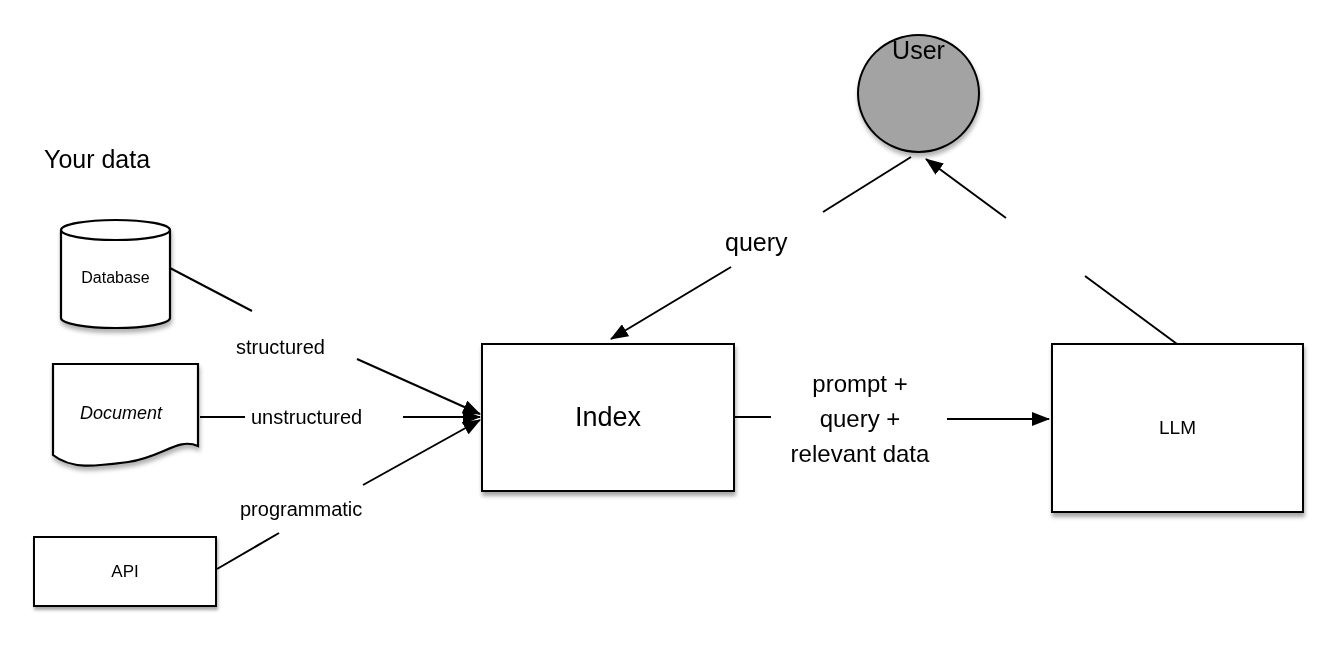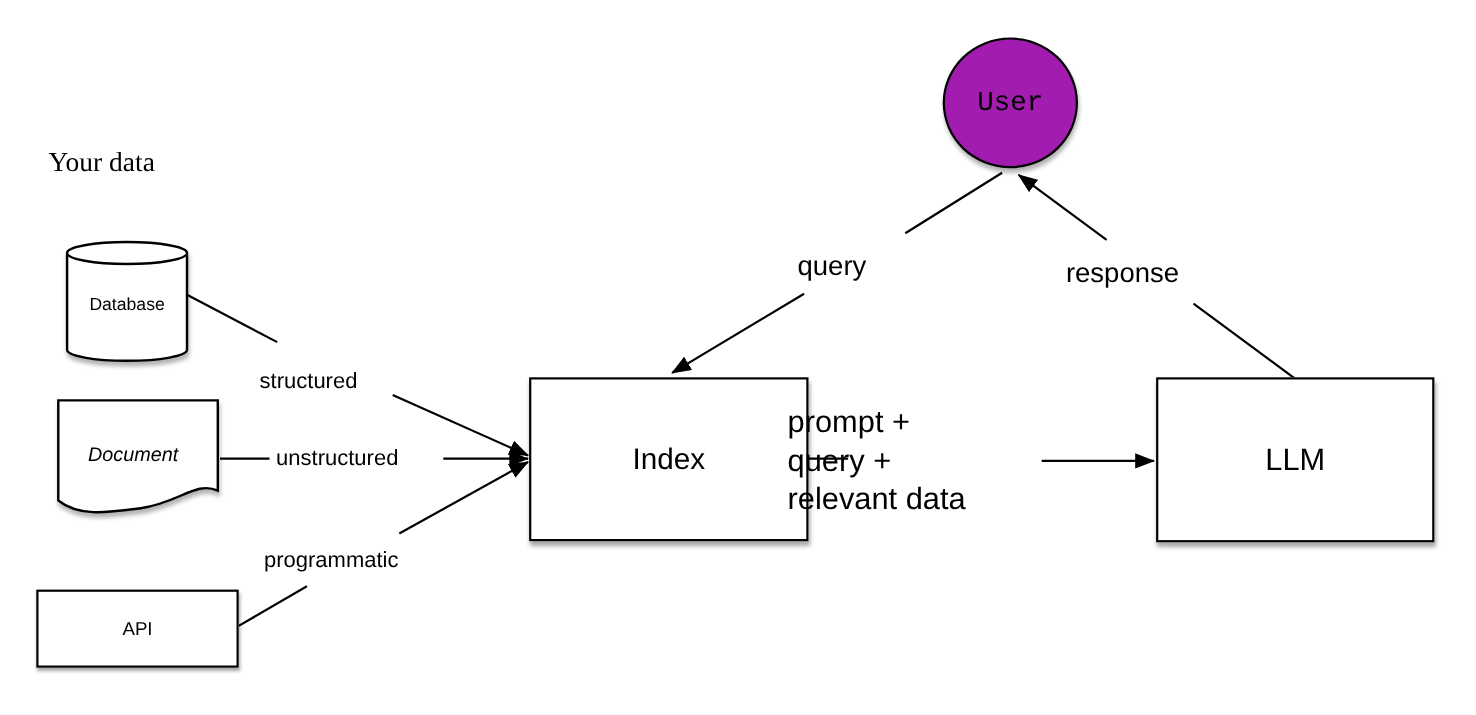--- a/index.html
+++ b/index.html
@@ -30,64 +30,62 @@
     display: flex;
     align-items: center;
     justify-content: center;
     box-shadow: 1px 4px 4px rgba(0,0,0,0.35);
   }
   .node-circle {
     position: absolute;
     box-sizing: border-box;
     border: 2px solid #000;
     border-radius: 50%;
-    background: #a21caf;
+    background: #a3a3a3;
     display: flex;
-    align-items: center;
+    align-items: flex-start;
     justify-content: center;
     box-shadow: 1px 4px 4px rgba(0,0,0,0.3);
-    font-family: Liberation Mono, monospace;
   }
   .lbl {
     position: absolute;
     white-space: nowrap;
   }
   .shape-lbl {
     position: absolute;
     text-align: center;
     white-space: nowrap;
   }
   .edge-lbl-small { font-size: 20px; }
   .edge-lbl-big   { font-size: 25px; }
   #your-data-title {
     position: absolute;
     left: 44px;
-    top: 134px;
+    top: 145px;
     font-size: 25px;
-    font-family: Liberation Serif, serif;
   }
   #database-label  { left: 61px;  top: 269px; width: 109px; font-size: 16px; }
   #document-label  { left: 52px;  top: 403px; width: 138px; font-size: 18px; font-style: italic; }
   #structured-label    { left: 236px; top: 336px; width: 130px; }
   #unstructured-label  { left: 251px; top: 406px; width: 140px; }
   #programmatic-label  { left: 240px; top: 498px; width: 160px; }
   #query-label     { left: 725px; top: 228px; width: 100px; }
   #response-label  { left: 969px; top: 234px; width: 150px; }
   #user-circle  { left: 857px;  top: 34px;  width: 123px; height: 119px; font-size: 25px; }
   #index-box    { left: 481px;  top: 343px; width: 254px; height: 149px; font-size: 27px; }
-  #llm-box      { left: 1051px; top: 343px; width: 253px; height: 150px; font-size: 28px; }
+  #llm-box      { left: 1051px; top: 343px; width: 253px; height: 170px; font-size: 19px; }
   #api-box      { left: 33px;   top: 536px; width: 184px; height: 71px;  font-size: 17px;
                   box-shadow: 1px 3px 3px rgba(0,0,0,0.35); }
   #prompt-block {
     position: absolute;
-    left: 716px;
+    left: 760px;
     top: 366px;
     width: 200px;
-    text-align: left;
-    font-size: 28px;
+    text-align: center;
+    font-size: 24px;
     line-height: 35px;
   }
   svg line { stroke: #000; stroke-width: 2; }
   svg .shape { fill: #fff; stroke: #000; stroke-width: 2.2; }
   .shadowed { filter: drop-shadow(1px 4px 2px rgba(0,0,0,0.30)); }
 </style>
 </head>
 <body>
 
 <div id="canvas">
@@ -144,21 +142,20 @@
     <span>LLM</span>
   </div>
   <div id="user-circle" class="node-circle">
     <span>User</span>
   </div>
 
   <div id="structured-label" class="lbl edge-lbl-small">structured</div>
   <div id="unstructured-label" class="lbl edge-lbl-small">unstructured</div>
   <div id="programmatic-label" class="lbl edge-lbl-small">programmatic</div>
   <div id="query-label" class="lbl edge-lbl-big">query</div>
-  <div id="response-label" class="lbl edge-lbl-big">response</div>
 
   <div id="prompt-block">
     <div>prompt +</div>
     <div>query +</div>
     <div>relevant data</div>
   </div>
 
 </div>
 
 </body></html>

